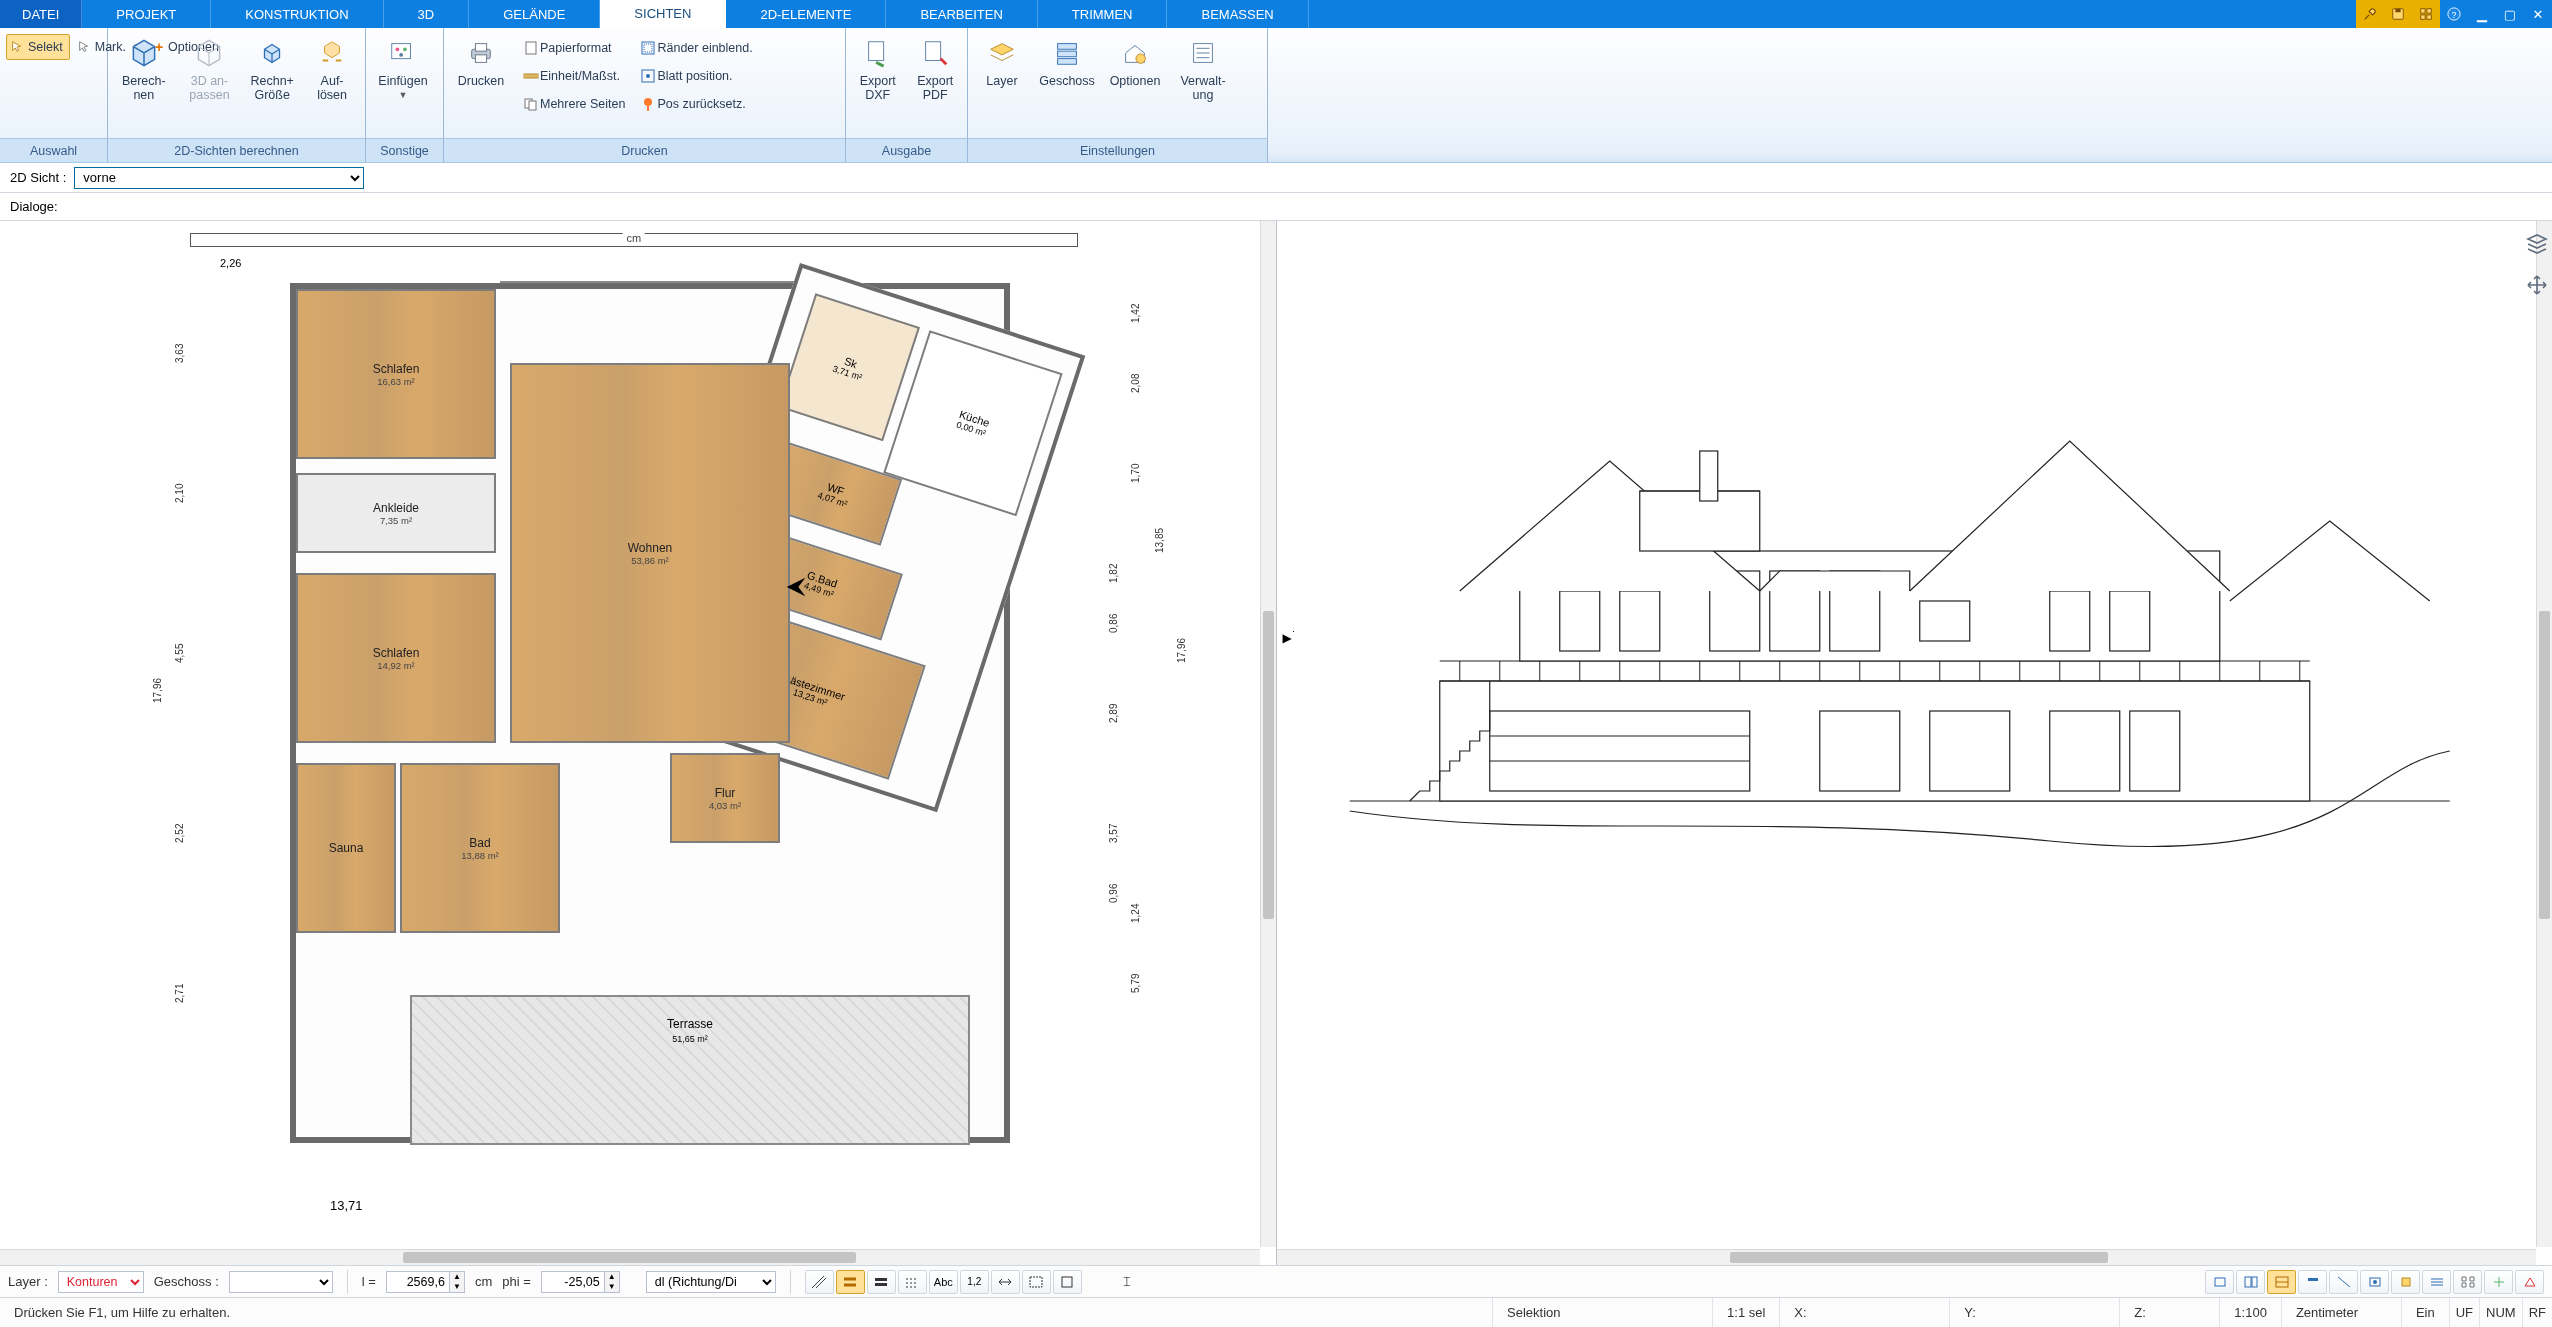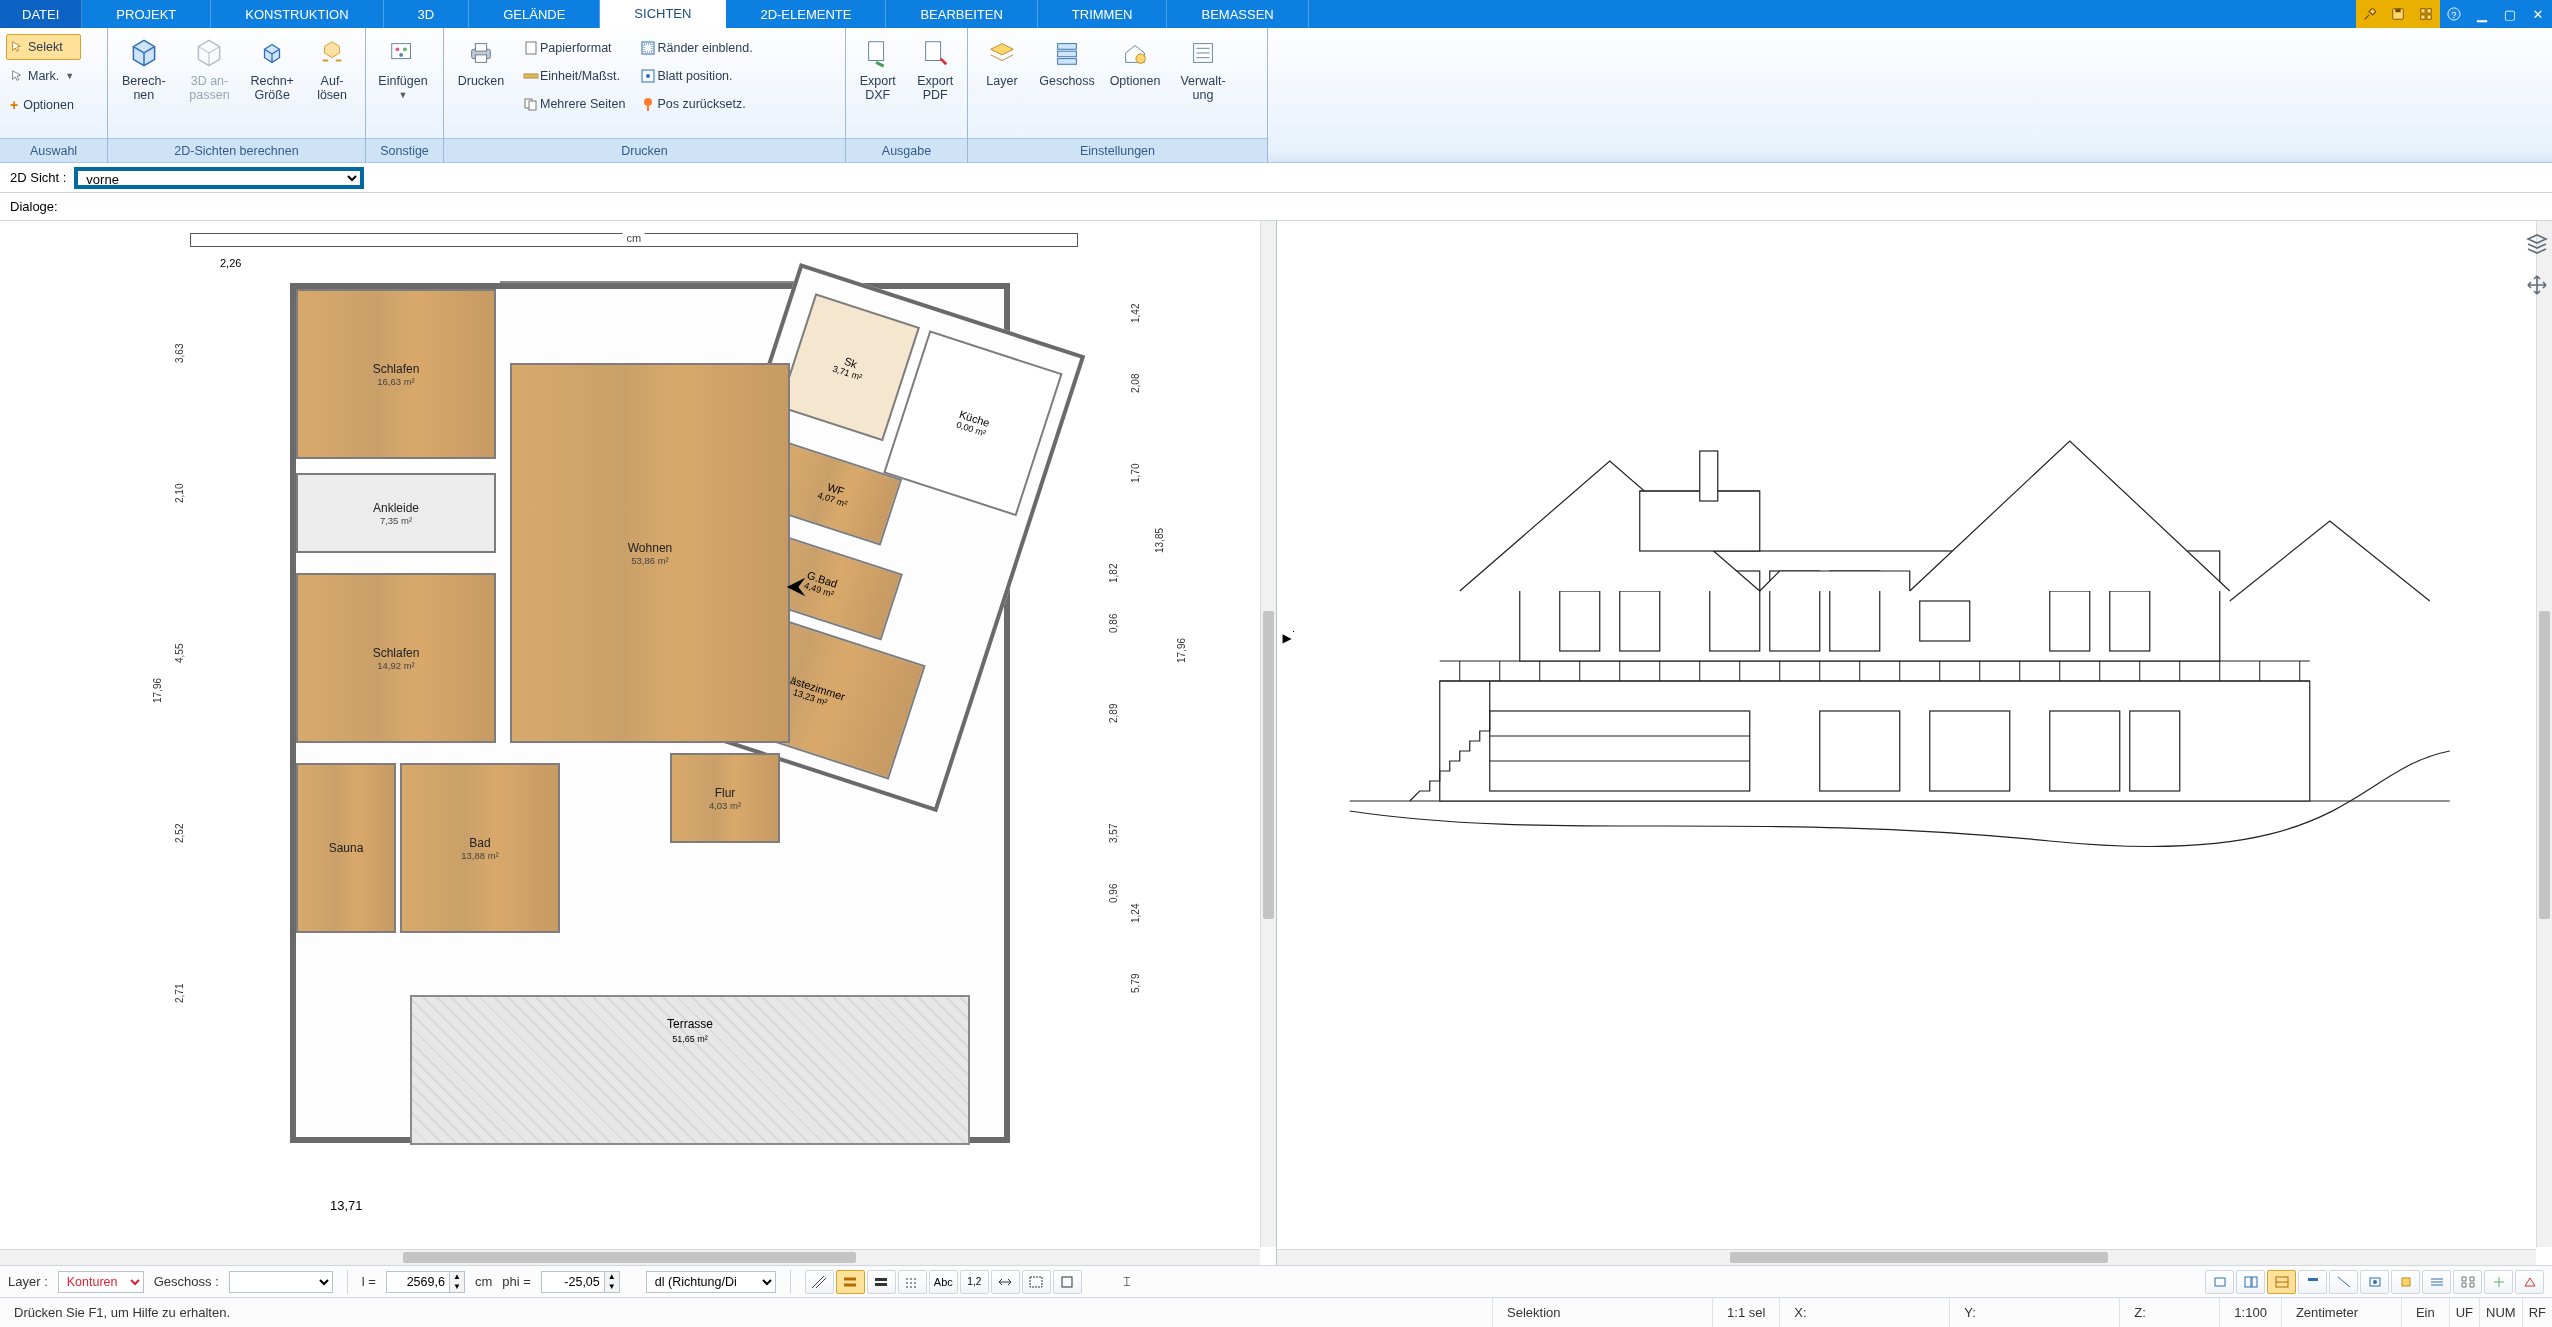--- a/index.html
+++ b/index.html
@@ -17,21 +17,21 @@
 .top-tabs .win-controls .btn.yellow { background: #e9b000; }
 .top-tabs .win-controls .btn.help { color: #fff; }
 
 
 .ribbon { display: flex; height: 135px; border-bottom: 1px solid #a9c9e8; background: linear-gradient(#fefeff, #e8f1fb 92%, #d6e6f6); font-size: 12.5px; color: #2b3d55; }
 .ribbon .group { border-right: 1px solid #9bb9d6; display: flex; flex-direction: column; }
 .ribbon .group .body { flex: 1; display: flex; align-items: flex-start; padding: 4px 6px 0 6px; gap: 6px; }
 .ribbon .group .label { height: 24px; background: #cfe3f7; border-top: 1px solid #a9c9e8; display: flex; align-items: center; justify-content: center; font-size: 12.5px; color: #355b88; }
 
 
-.sel-col { display: flex; flex-direction: column; gap: 3px; padding-top: 2px; }
+.sel-col { display: flex; flex-direction: row; gap: 3px; padding-top: 2px; }
 .sel-btn { display: flex; align-items: center; gap: 4px; height: 26px; padding: 0 6px 0 3px; border: 1px solid transparent; border-radius: 2px; font-size: 12.5px; cursor: pointer; }
 .sel-btn.selekt { background: #ffe199; border-color: #d6a42b; }
 .sel-btn .caret { margin-left: 2px; font-size: 9px; color: #5a5a5a; }
 .sel-btn .plus { color: #e27400; font-weight: bold; font-size: 14px; margin-right: 1px; }
 .sel-btn svg { flex-shrink: 0; }
 
 
 .vbtn { display: flex; flex-direction: column; align-items: center; justify-content: flex-start; width: 62px; padding-top: 2px; text-align: center; line-height: 1.15; cursor: pointer; }
 .vbtn.narrow { width: 56px; }
 .vbtn .ico { width: 40px; height: 38px; display: flex; align-items: center; justify-content: center; }
@@ -39,21 +39,21 @@
 .vbtn.disabled { color: #9aa6b3; }
 .vbtn .caret-down { font-size: 9px; color: #5a5a5a; margin-top: 2px; }
 
 
 .hrow { display: flex; align-items: center; height: 28px; padding: 0 4px; cursor: pointer; }
 .hrow .mini-ico { width: 18px; height: 18px; display: flex; align-items: center; justify-content: center; }
 .hcol { display: flex; flex-direction: column; padding-top: 2px; }
 
 
 .sub-bar { height: 30px; display: flex; align-items: center; padding: 0 10px; gap: 8px; font-size: 13px; border-bottom: 1px solid #cfd6de; }
-.sub-bar select, .sub-bar .combo { height: 22px; border: 4px solid #0369a1; font-size: 13px; padding: 0 4px; background: #fff; }
+.sub-bar select, .sub-bar .combo { height: 22px; border: 1px solid #0369a1; font-size: 13px; padding: 0 4px; background: #fff; }
 .dlg-bar { height: 28px; display: flex; align-items: center; padding: 0 10px; font-size: 13px; border-bottom: 1px solid #cfd6de; background: #fff; }
 
 
 .workspace { position: absolute; top: 221px; bottom: 62px; left: 0; right: 0; display: flex; background: #fff; }
 .pane { position: relative; flex: 1; overflow: hidden; border-right: 1px solid #bac3cc; }
 .pane:last-child { border-right: none; }
 .pane .canvas { position: absolute; inset: 0 18px 18px 0; background: #fff; }
 .pane.right .canvas { inset: 0 30px 18px 0; }
 
 

